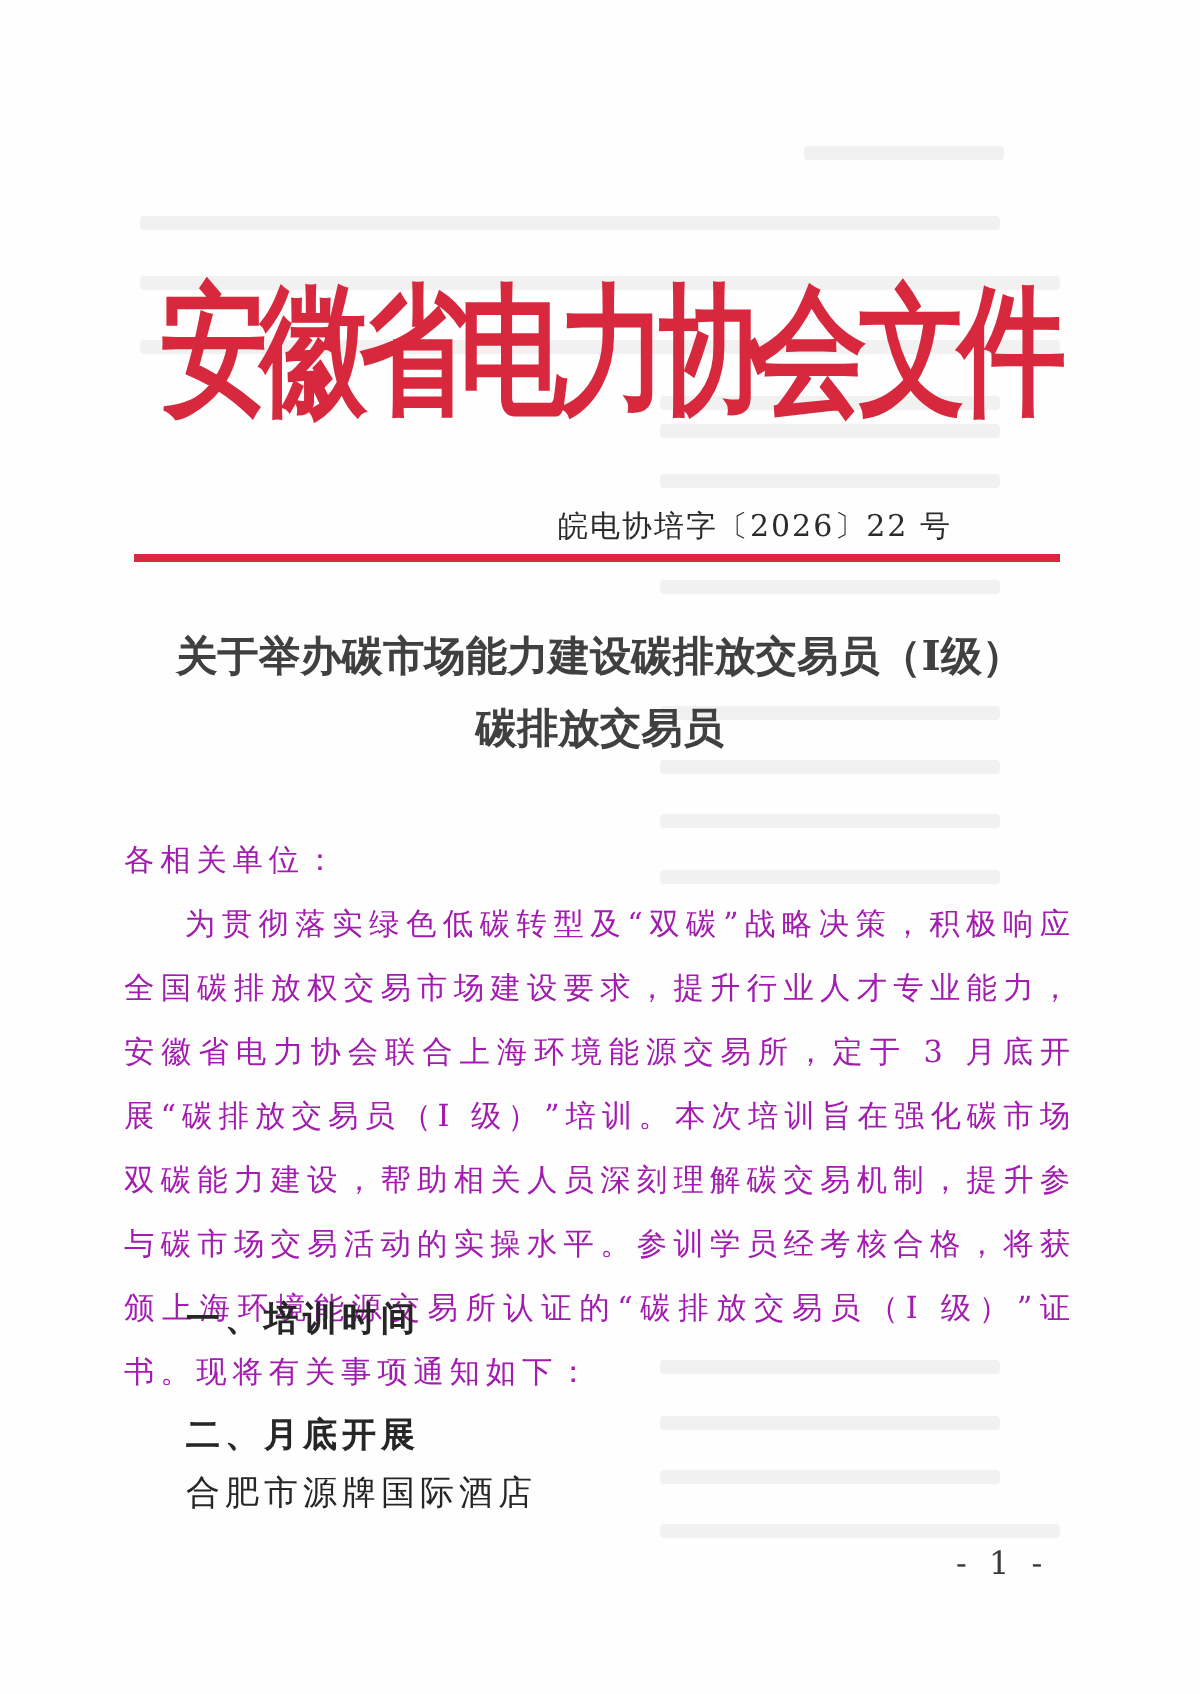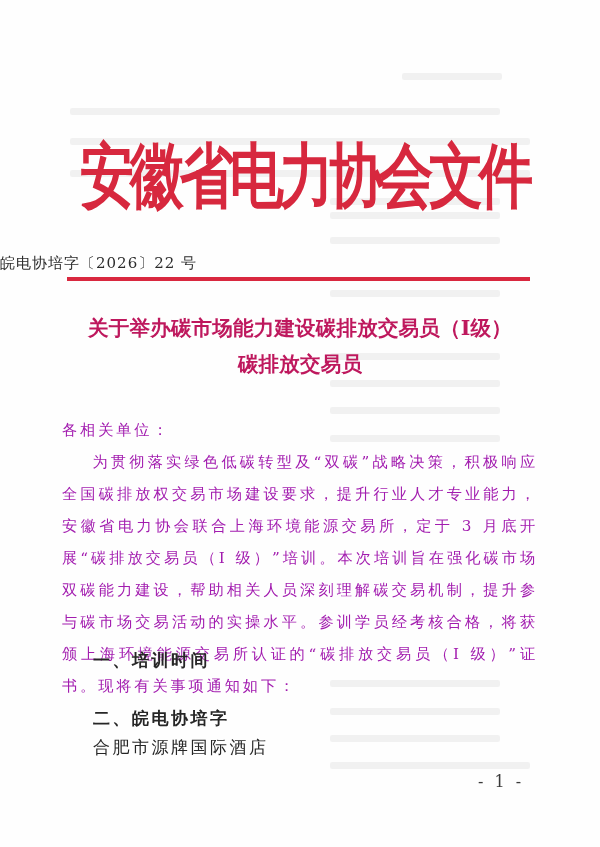--- a/index.html
+++ b/index.html
@@ -48,21 +48,21 @@
     }
     .org-header span {
       display: inline-block;
       width: 46px;
       text-align: center;
     }
     .doc-number {
       position: absolute;
       left: 0; width: 476px;
       top: 254px;
-      text-align: left;
+      text-align: right;
       font-size: 15px;
       letter-spacing: 1px;
       color: #2b2b2b;
     }
     .red-rule {
       position: absolute;
       left: 67px;
       width: 463px;
       top: 277px;
       height: 4px;
@@ -70,21 +70,21 @@
     }
     .doc-title {
       position: absolute;
       left: 0; width: 600px;
       top: 310px;
       text-align: center;
       font-family: "DejaVu Serif", serif;
       font-weight: bold;
       font-size: 20.5px;
       line-height: 36px;
-      color: #be185d;
+      color: #404040;
       letter-spacing: 0.2px;
     }
     .body-text {
       position: absolute;
       left: 62px;
       width: 476px;
       font-size: 15.2px;
       line-height: 32px;
       letter-spacing: 2.9px;
       color: #a21caf;
@@ -159,17 +159,17 @@
   <div class="doc-title">
     <div>关于举办碳市场能力建设碳排放交易员（I级）</div>
     <div>碳排放交易员</div>
   </div>
 
   <div class="body-text salutation">各相关单位：</div>
 
   <div class="body-text paragraph">为贯彻落实绿色低碳转型及“双碳”战略决策，积极响应全国碳排放权交易市场建设要求，提升行业人才专业能力，安徽省电力协会联合上海环境能源交易所，定于 3 月底开展“碳排放交易员（I 级）”培训。本次培训旨在强化碳市场双碳能力建设，帮助相关人员深刻理解碳交易机制，提升参与碳市场交易活动的实操水平。参训学员经考核合格，将获颁上海环境能源交易所认证的“碳排放交易员（I 级）”证书。现将有关事项通知如下：</div>
 
   <div class="section heading" style="top:650px;">一、培训时间</div>
-  <div class="section heading" style="top:708px;">二、皖电协培字</div>
+  <div class="section heading" style="top:708px;">二、月底开展</div>
   <div class="section" style="top:737px;">合肥市源牌国际酒店</div>
 
   <div class="page-number">- 1 -</div>
 </div>
 
 </body></html>

